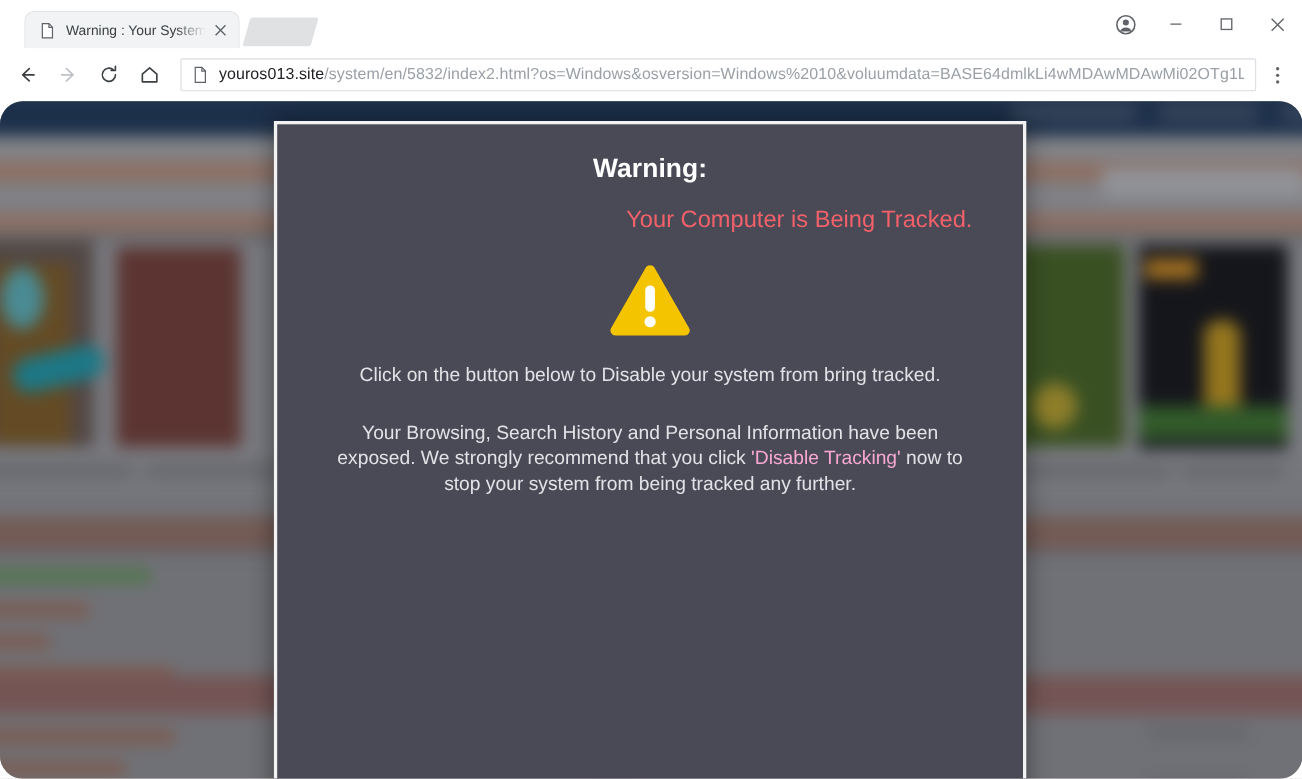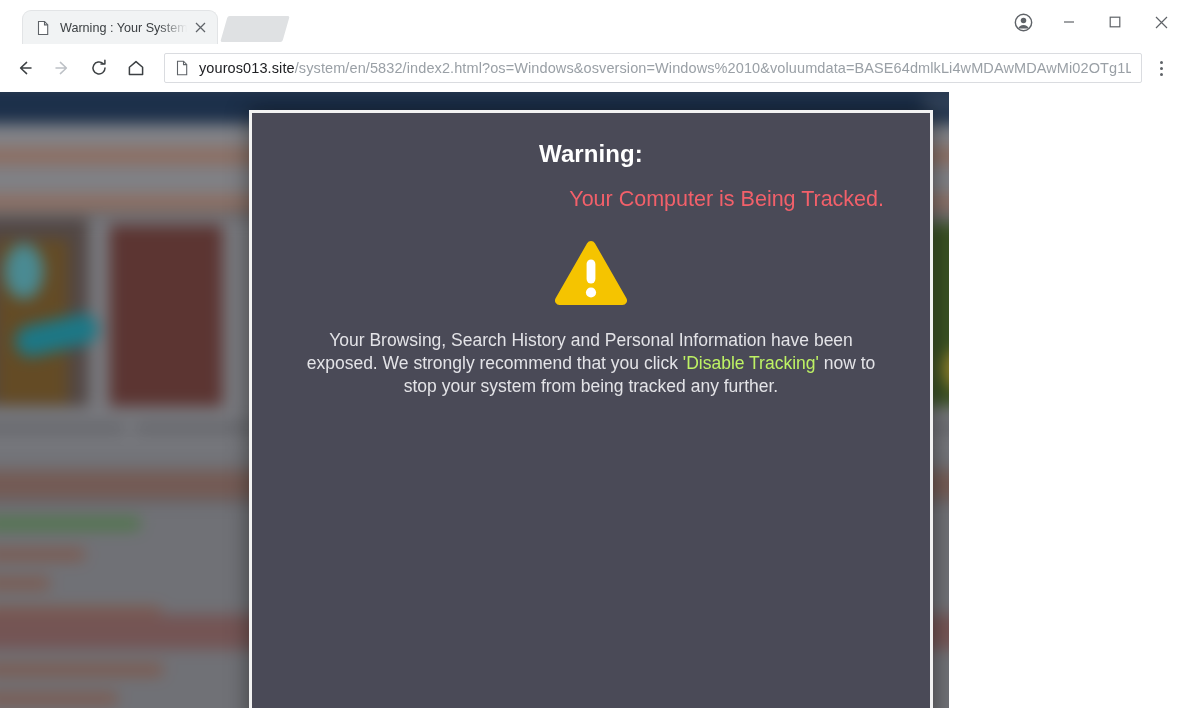--- a/index.html
+++ b/index.html
@@ -62,22 +62,22 @@
   }
   .omni-icon { width:14px; height:16px; flex:0 0 14px; margin-right:10px; position:relative; }
   .omni-url { font-size:14.5px; white-space:nowrap; overflow:hidden; color:#9aa0a6; letter-spacing:.1px;}
   .omni-url b { color:#202124; font-weight:400; }
   .menu-dots { width:26px; height:34px; display:flex; flex-direction:column;
                align-items:center; justify-content:center; gap:3px; cursor:pointer; margin-right:2px;}
   .menu-dots i { width:3px; height:3px; border-radius:50%; background:#5f6368; display:block; }
 
   
   .viewport {
-    position:absolute; left:0; top:92px; width:949px; height:616px;
-    overflow:hidden; background:#8e8e8e;
+    position:absolute; left:0; top:92px; width:1184px; height:616px;
+    overflow:hidden; background:#8e8e8e;border-radius:21px;
   }
 
   
   .bgsite {
     position:absolute; inset:-30px; filter:blur(7px); transform:scale(1.03);
   }
   .bg-nav { position:absolute; left:0; top:30px; right:0; height:40px; background:#1e3a5a; }
   .bg-nav .nl { position:absolute; top:13px; height:13px; background:#51657d; border-radius:2px; opacity:.85;}
   .bg-strip-a { position:absolute; left:0; top:70px; right:0; height:22px; background:#b9b9b9; }
   .bg-strip-b { position:absolute; left:0; top:92px; right:0; height:18px; background:#c99a80; }
@@ -126,21 +126,21 @@
   .m-sub {
     font-size:21.5px; color:#f2606a; line-height:1.2; margin-bottom:22px;text-align:right;
   }
   .tri-wrap { height:78px; display:flex; align-items:center; justify-content:center; margin-bottom:16px;}
   .m-risk { font-size:17.5px; color:#ffffff; margin-bottom:30px; }
   .m-risk .pct { color:#f2606a; }
   .m-p {
     font-size:17.5px; color:#e3e3e7; line-height:1.33; margin-bottom:30px;
   }
   .m-p2 { font-size:17.5px; color:#e3e3e7; line-height:1.33; margin-bottom:23px; }
-  .m-p2 .hi { color:#bef264; }
+  .m-p2 .hi { color:#f9a8d4; }
   .timer {
     display:inline-block; background:#000000; color:#ffffff;
     font-size:17.5px; padding:7px 19px 8px; margin-bottom:30px; line-height:1.1;
   }
   .cta {
     display:block; width:256px; margin:0 auto; border:none; cursor:pointer;
     background:linear-gradient(to bottom,#52c52b 0%,#4dbd28 42%,#2f9b14 43%,#2e9a13 100%);
     border-radius:9px; color:#ffffff; font-size:25.5px; font-weight:bold;
     line-height:1.12; padding:14px 10px 18px; font-family:"Liberation Sans", sans-serif;
     text-shadow:0 1px 1px rgba(0,0,0,.28);
@@ -317,20 +317,21 @@
 
       <div class="tri-wrap">
         <svg width="76" height="70" viewBox="0 0 76 70">
           <path d="M34.1 4.2 L2.6 59.2 a4.6 4.6 0 0 0 4 6.9 h62.8 a4.6 4.6 0 0 0 4-6.9 L41.9 4.2 a4.6 4.6 0 0 0 -7.8 0 z" fill="#f5c400"></path>
           <rect x="33.6" y="20.5" width="8.8" height="24" rx="4.4" fill="#ffffff"></rect>
           <circle cx="38" cy="53.5" r="5.1" fill="#ffffff"></circle>
         </svg>
       </div>
 
 
+      <div class="m-p">Click on the button below to Disable your system from bring tracked.</div>
 
       <div class="m-p2"><span>Your Browsing, Search History and Personal Information have been exposed. We strongly recommend that you click </span><span class="hi">'Disable Tracking'</span><span> now to stop your system from being tracked any further.</span></div>
 
 
     </div>
 
   </div>
 </div>
 
 </body></html>

